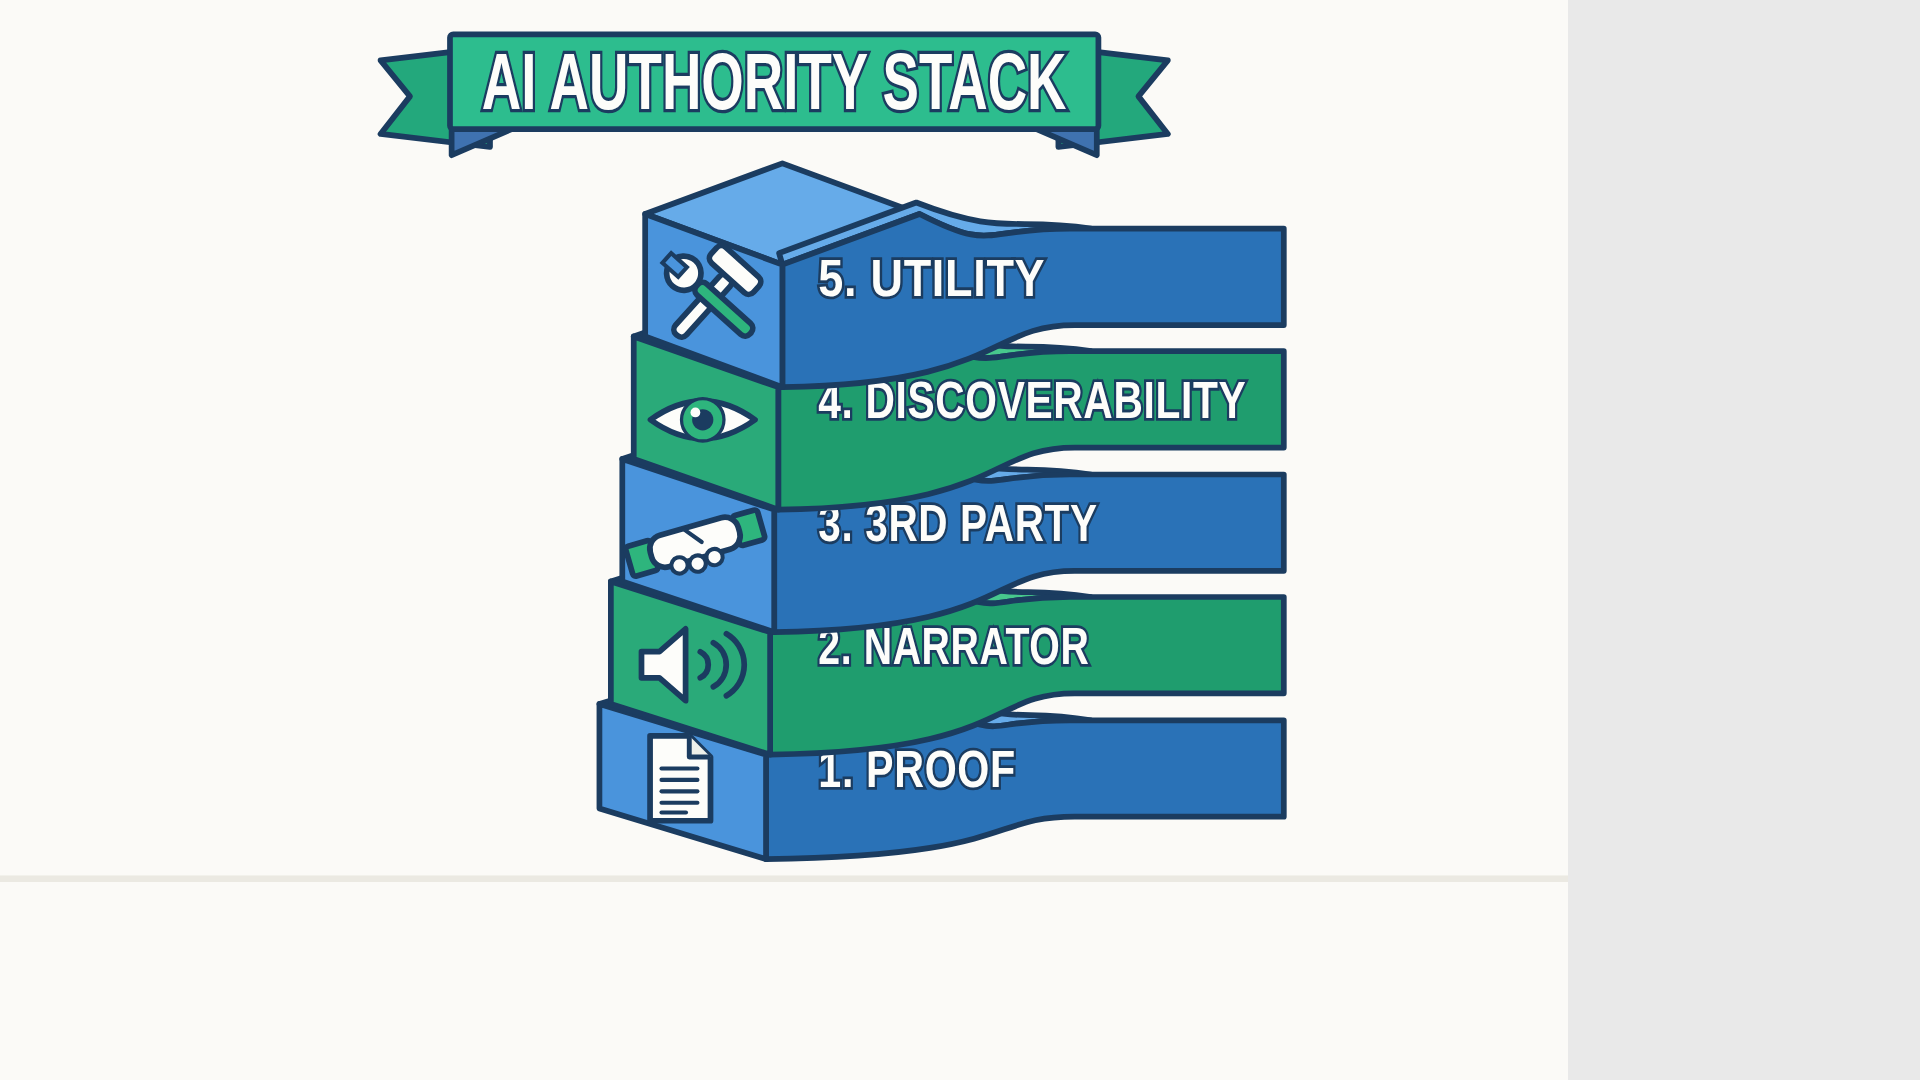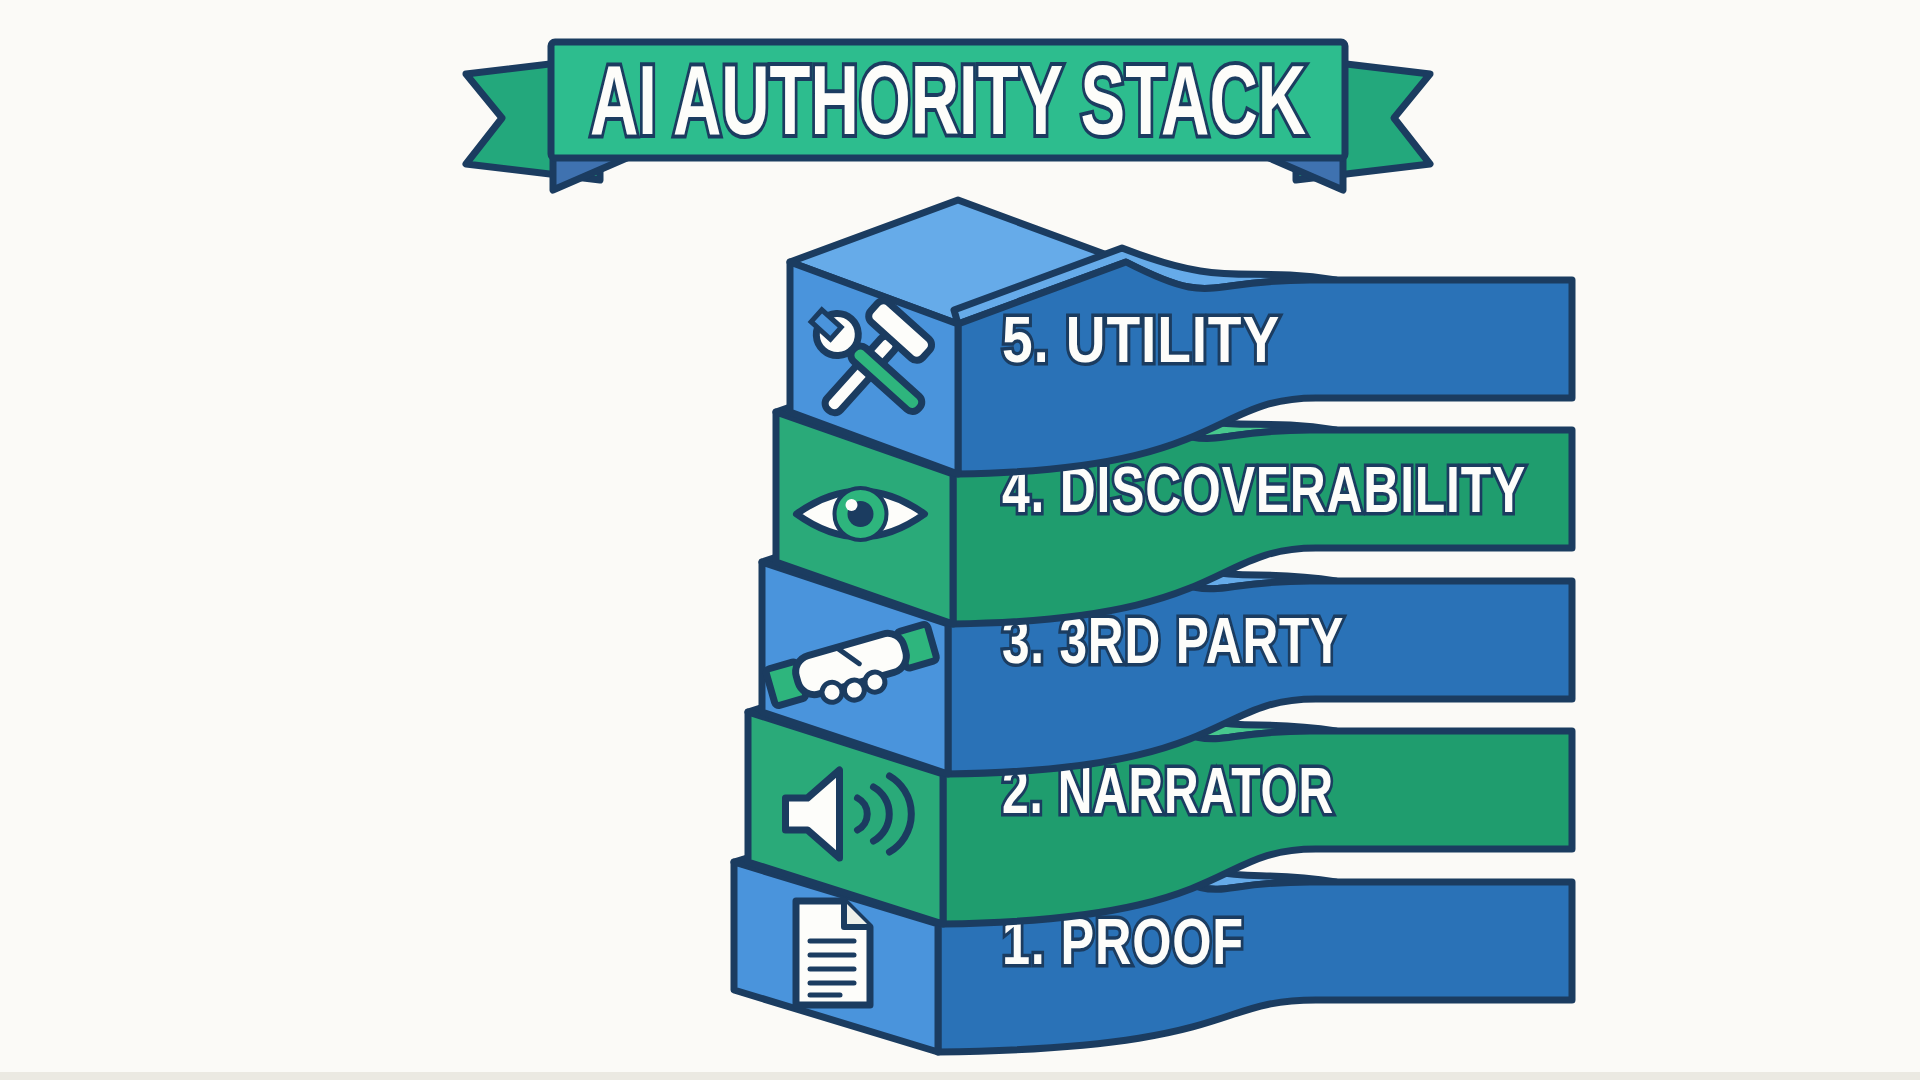--- a/index.html
+++ b/index.html
@@ -4,21 +4,21 @@
 <style>
   :root{
     --bg:#fbfaf7; --navy:#1b3c60; --white:#fdfdfa;
     --blue-top:#66abe9; --blue-side:#4a94dc; --blue-band:#2a72b7;
     --green-top:#47c88d; --green-side:#2aaa79; --green-band:#1f9d6e;
     --banner-green:#2dbd8e; --tail-green:#23a87c; --fold-blue:#3f72b0;
     --icon-green:#2eb57d;
   }
   html,body{margin:0;padding:0;background:#e9e9e9;}
   .canvas{
-    width:1920px;height:1080px;position:relative;overflow:hidden;
+    width:1568px;height:1080px;position:relative;overflow:hidden;
     background:var(--bg);
     font-family:"Liberation Sans", sans-serif;
   }
   svg{position:absolute;inset:0;display:block;}
   .outline{stroke:var(--navy);stroke-width:7;stroke-linejoin:round;}
   .band-label{
     font-family:"Liberation Sans", sans-serif;
     font-weight:bold;
     fill:var(--white);
     stroke:var(--navy);

